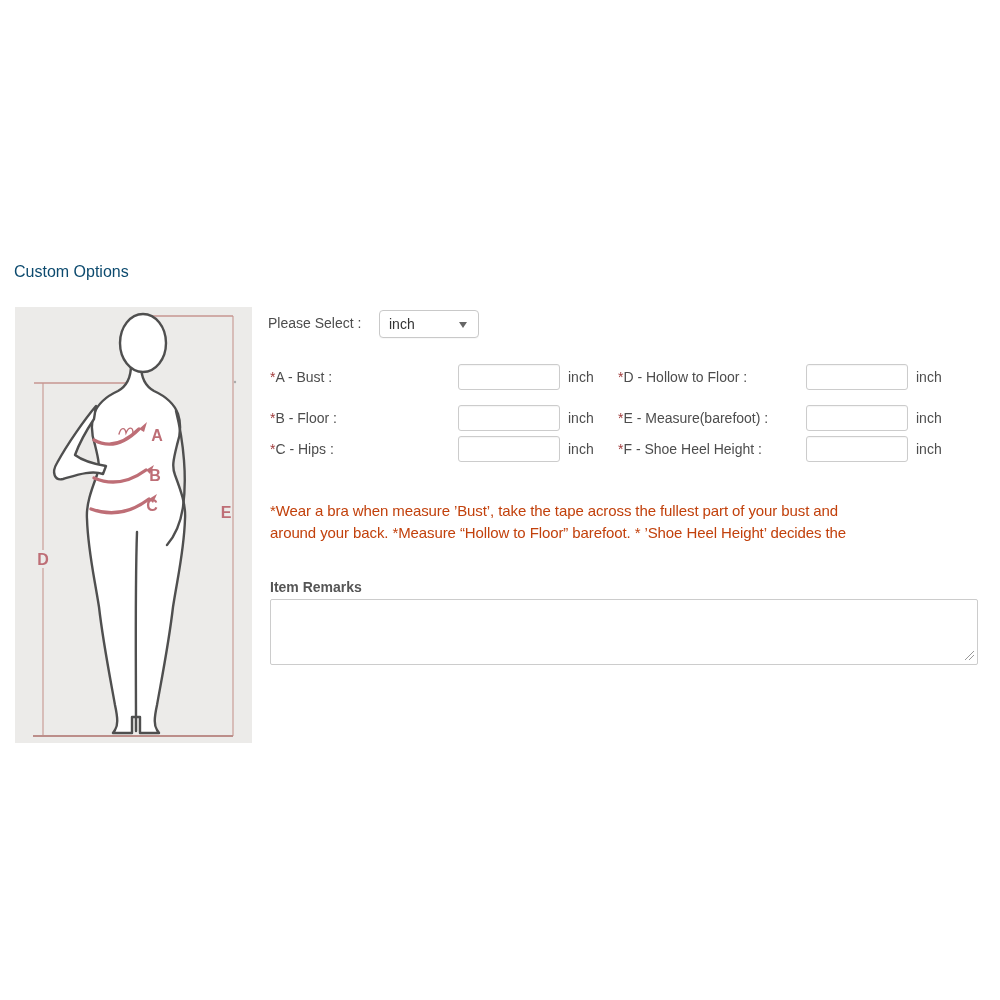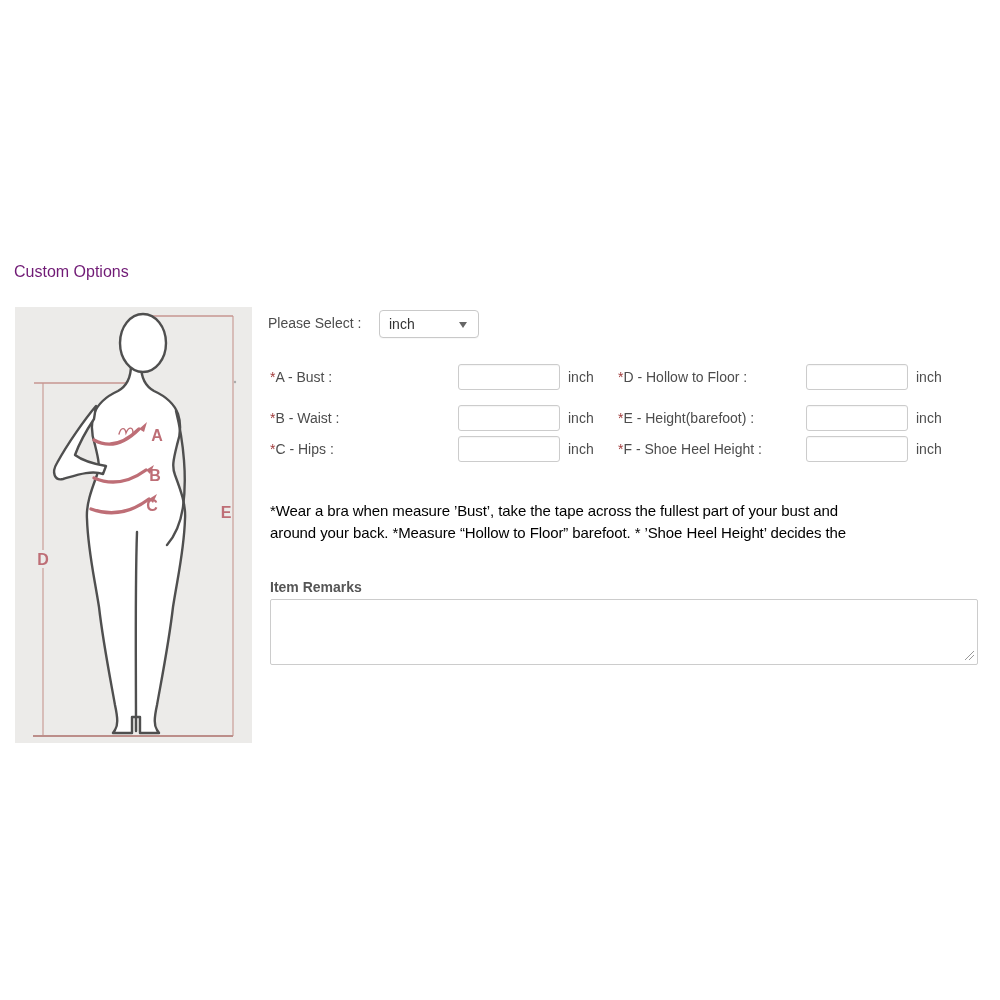--- a/index.html
+++ b/index.html
@@ -2,21 +2,21 @@
 <html><head>
 <meta charset="utf-8">
 <style>
   html,body { margin:0; padding:0; }
   body {
     width:1000px; height:1000px; position:relative; background:#ffffff;
     font-family:"Liberation Sans", sans-serif; overflow:hidden;
   }
   .abs { position:absolute; }
 
-  #page-title { left:14px; top:263px; font-size:16px; color:#701a75; }
+  #page-title { left:14px; top:263px; font-size:16px; color:#0c4a6e; }
 
   #figure-panel { left:15px; top:307px; width:237px; height:436px; background:#ECEBE9; }
   #figure-panel svg { display:block; }
 
   #select-label { left:268px; top:315px; font-size:14px; color:#4d4d4d; }
   #unit-select {
     left:379px; top:310px; width:100px; height:28px; box-sizing:border-box;
     border:1px solid #c9c9c9; border-radius:4px; background:#fff;
     display:flex; align-items:center; padding:0 9px; font-size:14px; color:#333;
     cursor:pointer; box-shadow:0 1px 1px rgba(0,0,0,0.03);
@@ -35,21 +35,21 @@
     width:90px; height:24px; border:1px solid #ccc; border-radius:3px;
     margin-left:6px; padding:0 5px; font-size:13px; color:#333; outline:none;
     box-shadow:inset 0 1px 1px rgba(0,0,0,0.04);
   }
   .unit { margin-left:8px; }
 
   .row-l { left:270px; }
   .row-r { left:618px; }
   .row-1 { top:363px; } .row-2 { top:404px; } .row-3 { top:435px; }
 
-  #note { left:270px; top:500px; width:712px; font-size:15px; color:#000000;
+  #note { left:270px; top:500px; width:712px; font-size:15px; color:#c2410c;
     line-height:22px; letter-spacing:-0.1px; }
 
   #remarks-label { left:270px; top:579px; font-size:14px; font-weight:bold; color:#555; }
   #remarks-box { left:270px; top:599px; width:708px; height:66px; }
   #remarks-input {
     width:100%; height:100%; box-sizing:border-box; border:1px solid #ccc;
     border-radius:2px; resize:none; outline:none; background:#fff;
     font-family:"Liberation Sans", sans-serif; font-size:13px; color:#333;
   }
   #resize-handle { position:absolute; right:3px; bottom:4px; pointer-events:none; }
@@ -124,37 +124,37 @@
   <span>inch</span>
   <span class="caret"></span>
 </div>
 
 <div class="field-row row-l row-1">
   <span class="lbl"><span class="req">*</span><span>A - Bust :</span></span>
   <input class="field-input" value="" style="">
   <span class="unit">inch</span>
 </div>
 <div class="field-row row-l row-2">
-  <span class="lbl"><span class="req">*</span><span>B - Waist :</span></span>
+  <span class="lbl"><span class="req">*</span><span>B - Floor :</span></span>
   <input class="field-input" value="" style="">
   <span class="unit">inch</span>
 </div>
 <div class="field-row row-l row-3">
   <span class="lbl"><span class="req">*</span><span>C - Hips :</span></span>
   <input class="field-input" value="" style="">
   <span class="unit">inch</span>
 </div>
 
 <div class="field-row row-r row-1">
   <span class="lbl"><span class="req">*</span><span>D - Hollow to Floor :</span></span>
   <input class="field-input" value="" style="">
   <span class="unit">inch</span>
 </div>
 <div class="field-row row-r row-2">
-  <span class="lbl"><span class="req">*</span><span>E - Height(barefoot) :</span></span>
+  <span class="lbl"><span class="req">*</span><span>E - Measure(barefoot) :</span></span>
   <input class="field-input" value="" style="">
   <span class="unit">inch</span>
 </div>
 <div class="field-row row-r row-3">
   <span class="lbl"><span class="req">*</span><span>F - Shoe Heel Height :</span></span>
   <input class="field-input" value="" style="">
   <span class="unit">inch</span>
 </div>
 
 <div class="abs" id="note">

